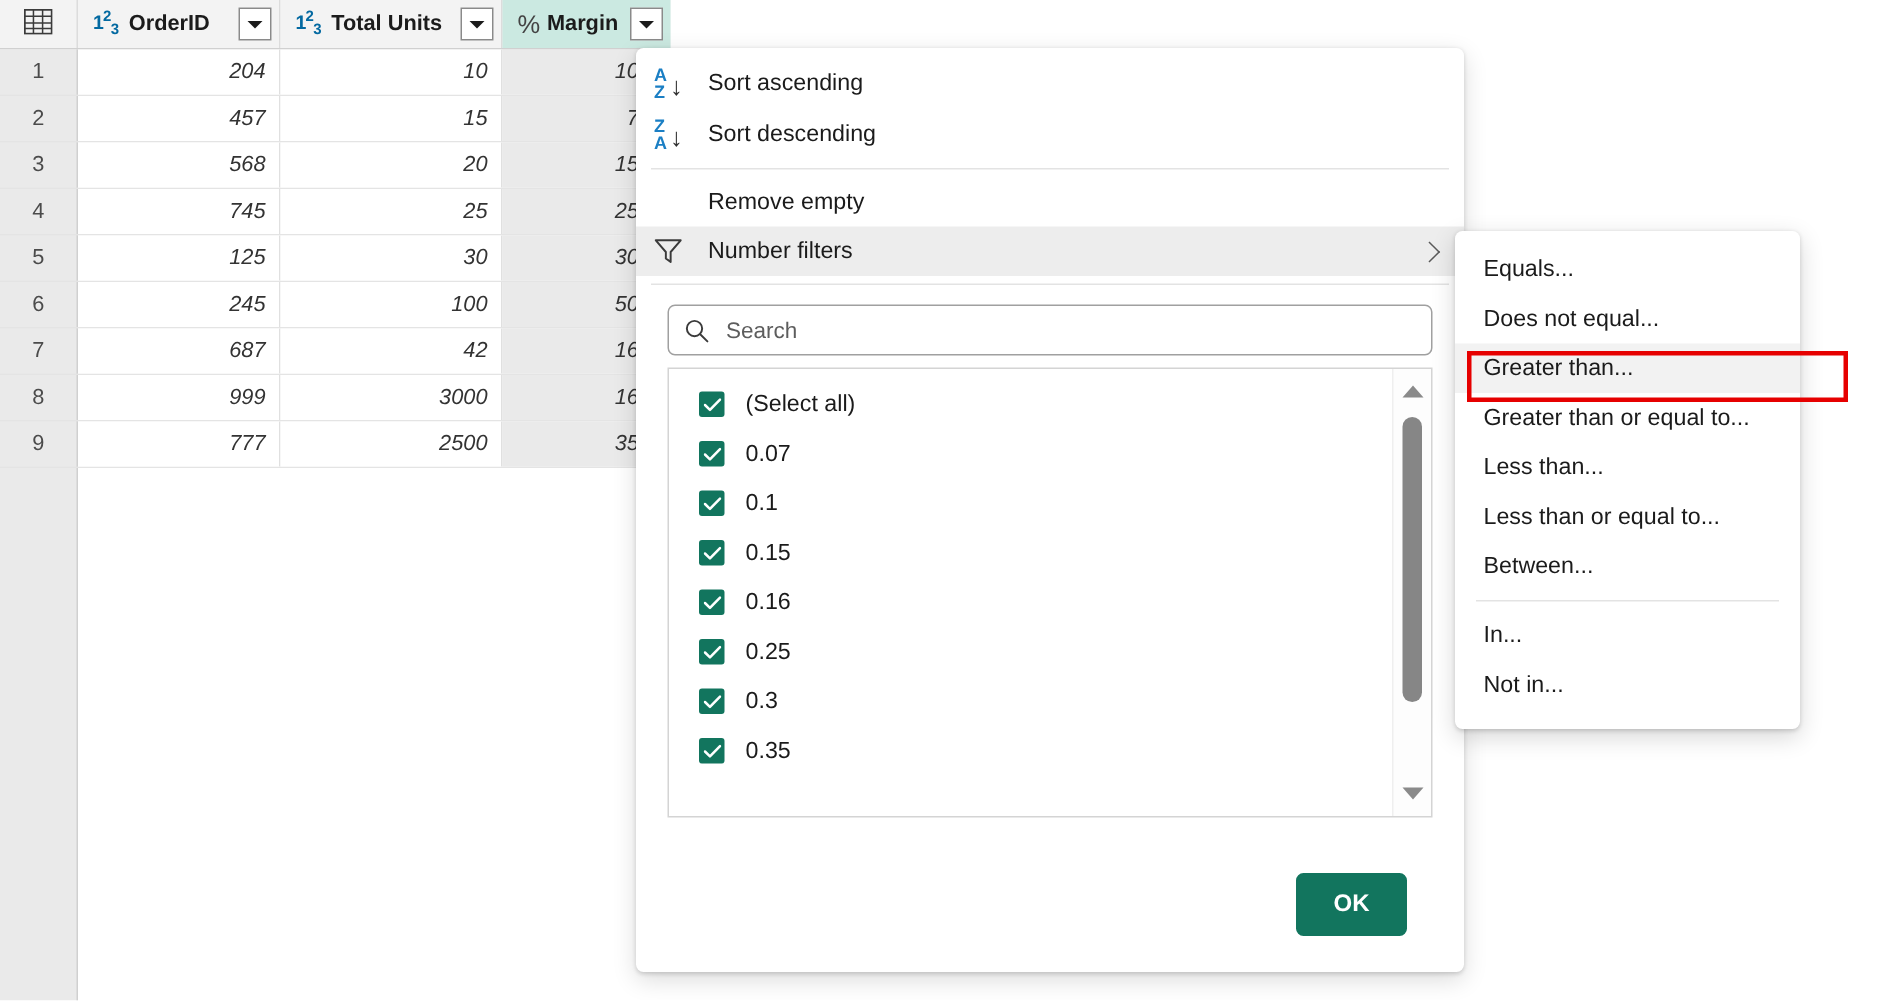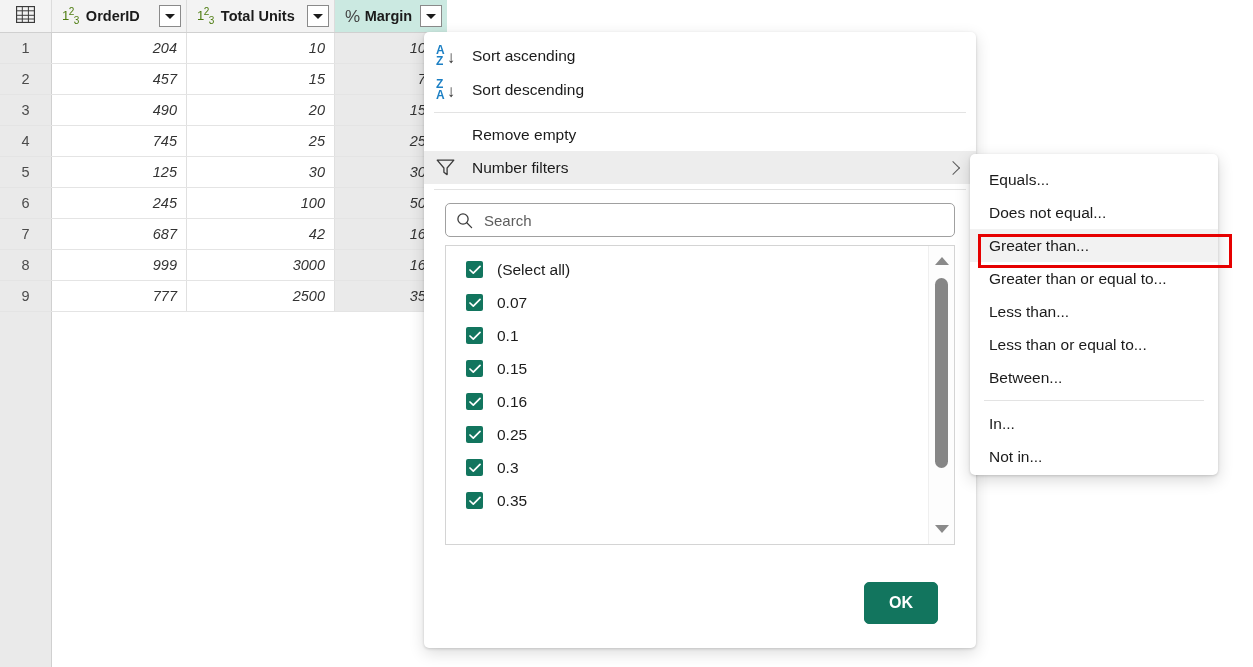--- a/index.html
+++ b/index.html
@@ -48,23 +48,23 @@
     width: 52px;
     justify-content: center;
     background: #f3f3f3;
   }
   .hcell.c-orderid { width: 135px; padding-left: 10px; background:#f3f3f3; }
   .hcell.c-units   { width: 148px; padding-left: 10px; background:#f3f3f3; }
   .hcell.c-margin  { width: 112px; padding-left: 10px; background:#cbe9e1; border-right:none;}
 
   .type-icon {
     font-size: 13px;
-    color: #4d7c0f;
+    color: #0369a1;
     margin-right: 7px;
-    font-weight: normal;
+    font-weight: bold;
     letter-spacing: -0.5px;
     white-space: nowrap;
     line-height: 1;
   }
   .type-icon sup { font-size: 10px; vertical-align: super; }
   .type-icon sub { font-size: 10px; vertical-align: sub; }
   .type-icon.pct { font-size: 17px; font-weight: normal; color: #444; margin-right: 5px; }
   .hlabel { white-space: nowrap; }
 
   .drop-btn {
@@ -332,26 +332,26 @@
     color: #1b1b1b;
     border: 1px solid #8a8a8a;
     min-width: 105px;
   }
 
   
   #submenu {
     position: absolute;
     left: 970px;
     top: 154px;
-    width: 248px;
+    width: 230px;
     background: #ffffff;
     border-radius: 5px;
     box-shadow: 0 1px 3px rgba(0,0,0,0.16), 0 5px 16px rgba(0,0,0,0.16);
     z-index: 30;
-    padding: 9px 0 2px 0;
+    padding: 9px 0 13px 0;
     box-sizing: border-box;
   }
   .sub-item {
     height: 33px;
     display: flex;
     align-items: center;
     padding-left: 19px;
     font-size: 15.5px;
     color: #1b1b1b;
     cursor: pointer;
@@ -432,21 +432,21 @@
       <div class="cell c-margin">10.0</div>
     </div>
     <div class="row">
       <div class="cell rownum">2</div>
       <div class="cell c-orderid">457</div>
       <div class="cell c-units">15</div>
       <div class="cell c-margin">7.0</div>
     </div>
     <div class="row">
       <div class="cell rownum">3</div>
-      <div class="cell c-orderid">490</div>
+      <div class="cell c-orderid">568</div>
       <div class="cell c-units">20</div>
       <div class="cell c-margin">15.0</div>
     </div>
     <div class="row">
       <div class="cell rownum">4</div>
       <div class="cell c-orderid">745</div>
       <div class="cell c-units">25</div>
       <div class="cell c-margin">25.0</div>
     </div>
     <div class="row">

